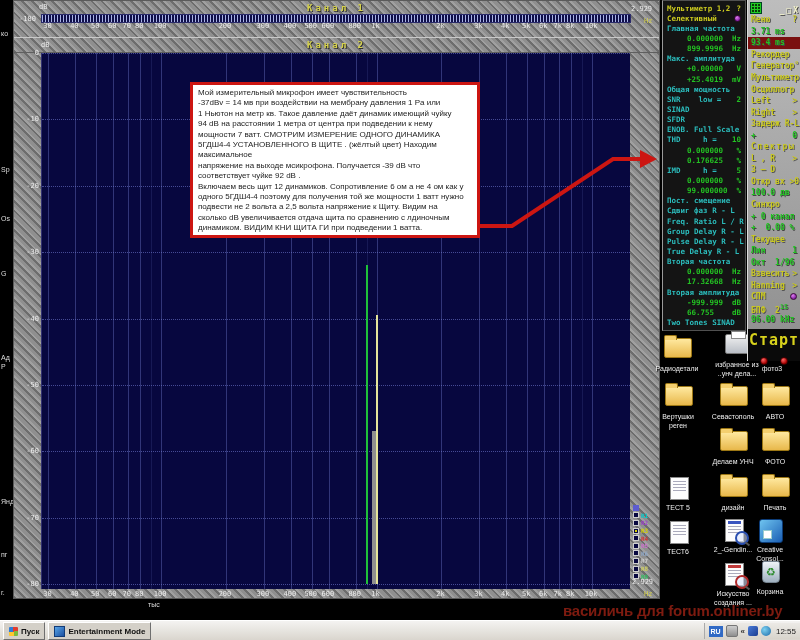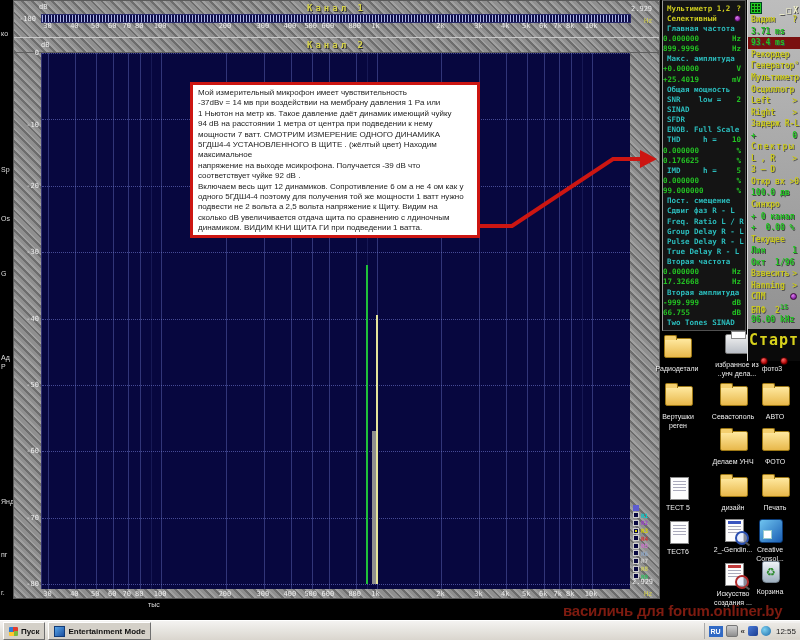--- a/index.html
+++ b/index.html
@@ -36,21 +36,21 @@
   .leg-lab{font:bold 6px "DejaVu Sans Mono",monospace;}
   
   #note{position:absolute;left:190px;top:82px;width:290px;height:156px;background:#fff;border:3px solid #cc1612;box-sizing:border-box;z-index:5;padding:3px 5px;}
   #note .ln{font:8px "Liberation Sans",sans-serif;line-height:10.4px;color:#1c1c1c;white-space:nowrap;overflow:hidden;}
   #arrow{position:absolute;left:0;top:0;z-index:6;pointer-events:none;}
   
   #mm{position:absolute;left:662px;top:0;width:84px;height:331px;background:#141414;z-index:4;
       border:1px solid #505050;border-left-color:#9a9a9a;box-sizing:border-box;padding-top:2px;}
   .mm-row{display:flex;justify-content:space-between;align-items:center;height:10.15px;padding:0 4px;font:bold 7.5px "DejaVu Sans Mono",monospace;}
   .mm-row span{white-space:pre;}
-  .mm-row.val{padding-left:0;}
+  .mm-row.val{padding-left:24px;}
   .mm-c{color:#2bbcbc;} .mm-g{color:#23c223;} .mm-y{color:#c9c81f;}
   .led{width:7px;height:7px;border-radius:50%;background:radial-gradient(circle at 35% 30%,#e080f0,#8424a4 70%);border:1px solid #3a083a;box-sizing:border-box;}
   
   #menu{position:absolute;left:747px;top:0;width:53px;height:361px;z-index:4;
         background:linear-gradient(#bdbdbd,#8d8d8d);border-left:1px solid #dcdcdc;box-sizing:border-box;}
   #menu-titlebar{display:flex;align-items:center;justify-content:space-between;height:13px;padding:1px 2px 0 2px;text-align:center;}
   #menu-appicon{width:10px;height:10px;background:#0a3a0a;border:1px solid #042;
      background-image:linear-gradient(90deg,#2c2 1px,transparent 1px),linear-gradient(#2c2 1px,transparent 1px);background-size:3px 3px;}
   .winbtn{font:bold 8px "DejaVu Sans Mono",monospace;color:#f2f2c8;margin-left:2px;text-shadow:1px 1px 0 #444;cursor:default;}
   .menu-row{display:flex;justify-content:space-between;align-items:center;height:11.55px;padding:0 3px;
@@ -186,21 +186,21 @@
         <div class="hgrid" style="top: 331.875px;"></div>
         <div class="hgrid" style="top: 398.25px;"></div>
         <div class="hgrid" style="top: 464.625px;"></div>
         <div class="hgrid" style="top: 531px;"></div>
         <div class="spike" style="left: 324.248px; top: 212.4px; width: 2px; height: 318.6px; background: rgb(31, 192, 58);"></div>
         <div class="spike" style="left: 329.699px; top: 378.337px; width: 6px; height: 152.662px; background: rgb(143, 143, 143);"></div>
         <div class="spike" style="left: 333.589px; top: 262.181px; width: 2px; height: 268.819px; background: rgb(228, 228, 154);"></div>
       </div>
     <div id="ylabels">
         <div class="ylab" style="top: 48px;">0</div>
-        <div class="ylab" style="top: 114.375px; margin-top: 6px;">-10</div>
+        <div class="ylab" style="top: 114.375px;">-10</div>
         <div class="ylab" style="top: 180.75px;">-20</div>
         <div class="ylab" style="top: 247.125px;">-30</div>
         <div class="ylab" style="top: 313.5px;">-40</div>
         <div class="ylab" style="top: 379.875px;">-50</div>
         <div class="ylab" style="top: 446.25px;">-60</div>
         <div class="ylab" style="top: 512.625px;">-70</div>
         <div class="ylab" style="top: 579px;">-80</div>
       </div>
     <div id="ch2-xlabels" style="top:589px;">
         <span class="xlab" style="left: 33.4561px;">30</span>
@@ -414,21 +414,21 @@
     </div>
 
   <div id="menu">
     <div id="menu-titlebar">
       <div id="menu-appicon"></div>
       <div>
         <span class="winbtn">_</span><span class="winbtn">□</span><span class="winbtn">X</span>
       </div>
     </div>
     <div id="menu-items">
-        <div class="menu-row"><span class="m-y">Видим</span><span class="m-y">?</span></div>
+        <div class="menu-row"><span class="m-y">Меню</span><span class="m-y">?</span></div>
         <div class="menu-row"><span class="m-g">3.71 ms</span></div>
         <div class="menu-row hl"><span class="m-g">93.4 ms</span></div>
         <div class="menu-row"><span class="m-y">Рекордер</span></div>
         <div class="menu-row"><span class="m-y">Генератор°</span></div>
         <div class="menu-row"><span class="m-y">Мультиметр</span></div>
         <div class="menu-row"><span class="m-y">Осциллогр</span></div>
         <div class="menu-row"><span class="m-y">Left</span><span class="m-y">&gt;</span></div>
         <div class="menu-row"><span class="m-y">Right</span><span class="m-y">&gt;</span></div>
         <div class="menu-row"><span class="m-y">Задерж R-L</span></div>
         <div class="menu-row"><span class="m-g">+</span><span class="m-g">0</span></div>

